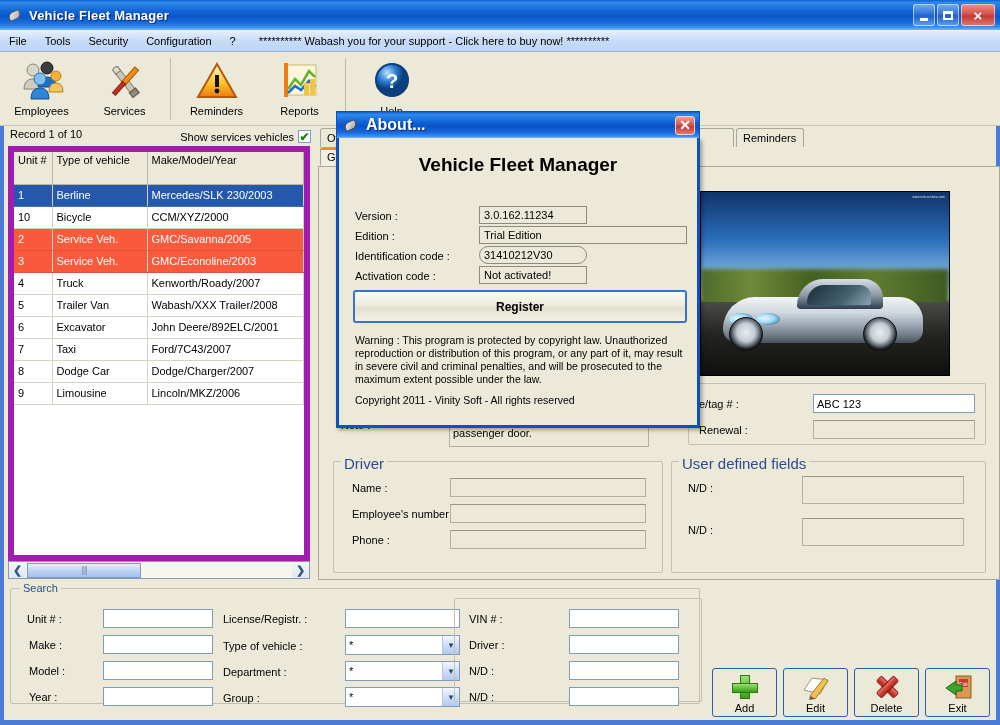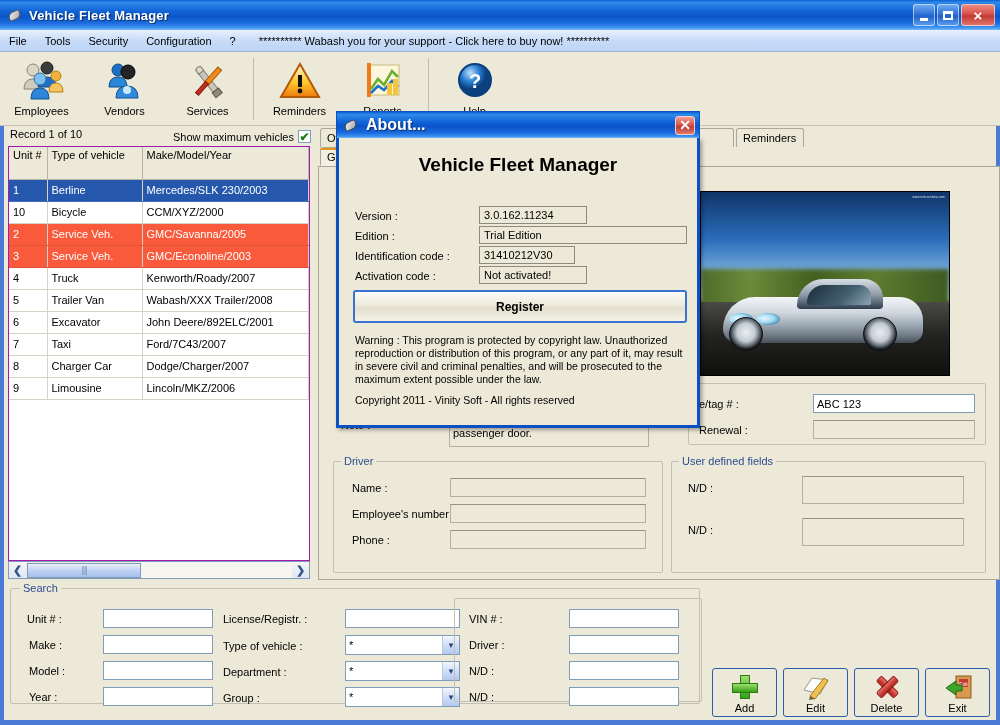--- a/index.html
+++ b/index.html
@@ -115,21 +115,21 @@
     margin-left: auto; display: flex; align-items: center; gap: 4px;
     margin-right: 3px;
   }
   #inactive-check {
     width: 13px; height: 13px; border: 1px solid #7f9db9; background: #fff;
     display: flex; align-items: center; justify-content: center;
     color: #197b19; font-size: 12px; font-weight: bold; line-height: 1;
   }
   #grid-box {
     position: absolute; left: 0; top: 18px; width: 302px; height: 415px;
-    border: 1px solid #a21caf; background: #fff; overflow: hidden;
+    border: 6px solid #a21caf; background: #fff; overflow: hidden;
   }
   table.vgrid { border-collapse: collapse; width: 100%; table-layout: fixed; }
   table.vgrid th {
     background: #ece9d8; border-right: 1px solid #b8b5a6;
     border-bottom: 1px solid #b8b5a6;
     font-weight: normal; font-size: 11px; text-align: left;
     padding: 2px 4px; vertical-align: top; height: 32px;
     color: #000;
   }
   table.vgrid td {
@@ -245,21 +245,21 @@
   .photo-credit {
     position: absolute; right: 4px; top: 3px;
     color: #dfe9f3; font-size: 3px; letter-spacing: 0.2px;
   }
 
   .grp {
     position: absolute; border: 1px solid #c3c0b1; border-radius: 2px;
   }
   .grp-title {
     position: absolute; top: -7px; left: 7px; background: #ece9d8;
-    padding: 0 3px; font-size: 11px; color: #2b4d8f;
+    padding: 0 3px; font-size: 15px; color: #2b4d8f;
   }
   .fld-label { font-size: 11px; color: #000; position: absolute; }
   .fld-input {
     position: absolute; background: #ece9d8;
     border: 1px solid #b3b0a1; border-top-color: #97948a;
     font-size: 11px; padding: 2px 3px; color: #000;
     display: flex; align-items: center;
   }
   .fld-input.white { background: #fff; border: 1px solid #7f9db9; }
 
@@ -430,32 +430,20 @@
           <path d="M18 28 q0-10 9-10 q9 0 9 10 z" fill="#1f6fc4" stroke="#114a8e"></path>
           <circle cx="20" cy="20" r="6" fill="#7fc0ee" stroke="#2c6fa8"></circle>
           <path d="M11 40 q0-11 9-11 q9 0 9 11 z" fill="#2f86d8" stroke="#14508f"></path>
           <circle cx="36" cy="17" r="5" fill="#f2b23c" stroke="#b9841d"></circle>
           <path d="M29 33 q0-9 7-9 q7 0 7 9 z" fill="#f6c55f" stroke="#b9841d"></path>
         </svg>
       </div>
       <div class="tool-label">Employees</div>
     </div>
 
-    <div class="tool-btn">
-      <div class="tool-icon">
-        <svg width="44" height="44" viewBox="0 0 44 44">
-          <circle cx="15" cy="11" r="6" fill="#1c6fc2" stroke="#0d4b8d"></circle>
-          <path d="M6 28 q0-10 9-10 q9 0 9 10 z" fill="#2a86d6" stroke="#0d4b8d"></path>
-          <circle cx="25" cy="13" r="7" fill="#242424" stroke="#000"></circle>
-          <path d="M13 39 q0-12 11-12 q11 0 11 12 z" fill="#2f8cdd" stroke="#15528f"></path>
-          <circle cx="24" cy="31" r="4" fill="#cfe7f8"></circle>
-        </svg>
-      </div>
-      <div class="tool-label">Vendors</div>
-    </div>
 
 
     <div class="tool-btn">
       <div class="tool-icon">
         <svg width="44" height="44" viewBox="0 0 44 44">
           <g transform="rotate(-38 22 22)">
             <rect x="19" y="6" width="6" height="30" fill="#c9c7bc" stroke="#83806f"></rect>
             <path d="M19 6 a5 5 0 0 1 6 0 l0 5 -6 0z" fill="#dedcd2" stroke="#83806f"></path>
             <rect x="18" y="34" width="8" height="6" fill="#8e8b7c" stroke="#55523f"></rect>
           </g>
@@ -519,21 +507,21 @@
         </svg>
       </div>
       <div class="tool-label">Help</div>
     </div>
   </div>
 
   <div id="left-panel">
     <div id="record-bar">
       <span id="record-count">Record 1 of 10</span>
       <div id="inactive-wrap">
-        <span>Show maximum vehicles</span>
+        <span>Show services vehicles</span>
         <span id="inactive-check">✔</span>
       </div>
     </div>
 
     <div id="grid-box">
       <table class="vgrid">
         <thead>
           <tr>
             <th class="col-unit">Unit #</th>
             <th class="col-type">Type of vehicle</th>
@@ -576,21 +564,21 @@
             <td>Excavator</td>
             <td>John Deere/892ELC/2001</td>
           </tr>
           <tr>
             <td>7</td>
             <td>Taxi</td>
             <td>Ford/7C43/2007</td>
           </tr>
           <tr>
             <td>8</td>
-            <td>Charger Car</td>
+            <td>Dodge Car</td>
             <td>Dodge/Charger/2007</td>
           </tr>
           <tr>
             <td>9</td>
             <td>Limousine</td>
             <td>Lincoln/MKZ/2006</td>
           </tr>
         </tbody>
       </table>
     </div>
@@ -775,21 +763,21 @@
 
     <div id="about-heading">Vehicle Fleet Manager</div>
 
     <span class="ab-row" style="left:16px; top:72px;">Version :</span>
     <span class="ab-val" style="left:140px; top:68px; width:108px;">3.0.162.11234</span>
 
     <span class="ab-row" style="left:16px; top:92px;">Edition :</span>
     <span class="ab-val" style="left:140px; top:88px; width:208px;">Trial Edition</span>
 
     <span class="ab-row" style="left:16px; top:112px;">Identification code :</span>
-    <span class="ab-val" style="left:140px; top:108px; width:96px;">31410212V30</span>
+    <span class="ab-val" style="left:140px; top:108px; width:108px;border-radius:9px;">31410212V30</span>
 
     <span class="ab-row" style="left:16px; top:132px;">Activation code :</span>
     <span class="ab-val" style="left:140px; top:128px; width:108px;">Not activated!</span>
 
     <div id="register-btn">Register</div>
 
     <div id="warning-text">Warning : This program is protected by copyright law.  Unauthorized reproduction or distribution of this program, or any part of it, may result in severe civil and criminal penalties, and will be prosecuted to the maximum extent possible under the law.</div>
     <div id="copyright-text">Copyright 2011 - Vinity Soft - All rights reserved</div>
   </div>
 

